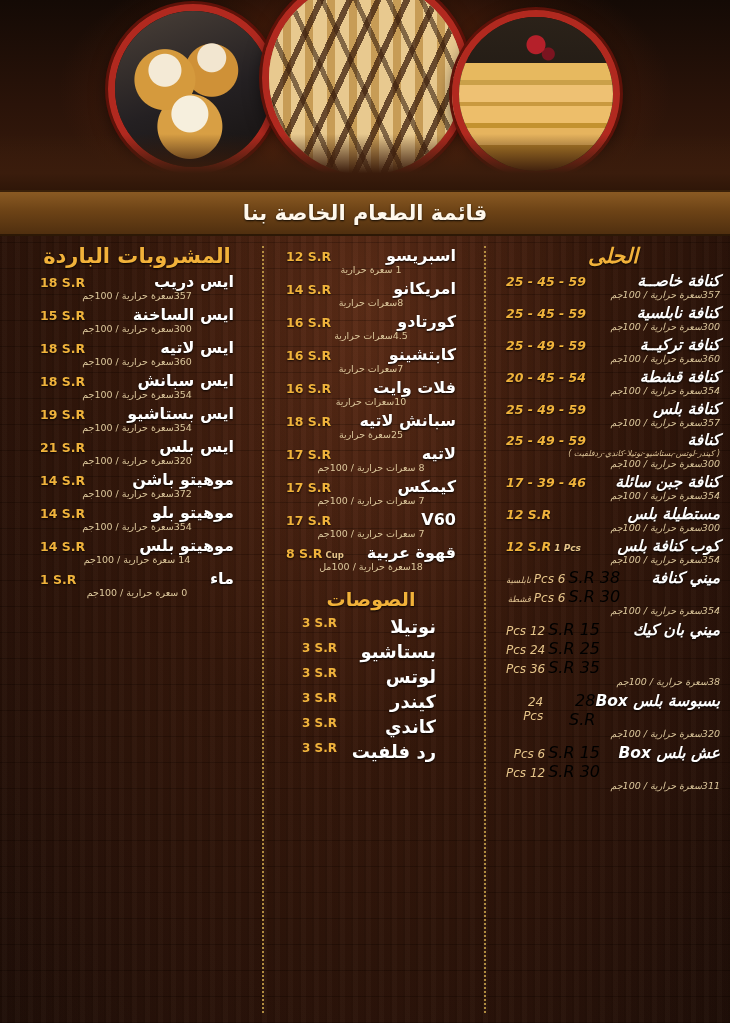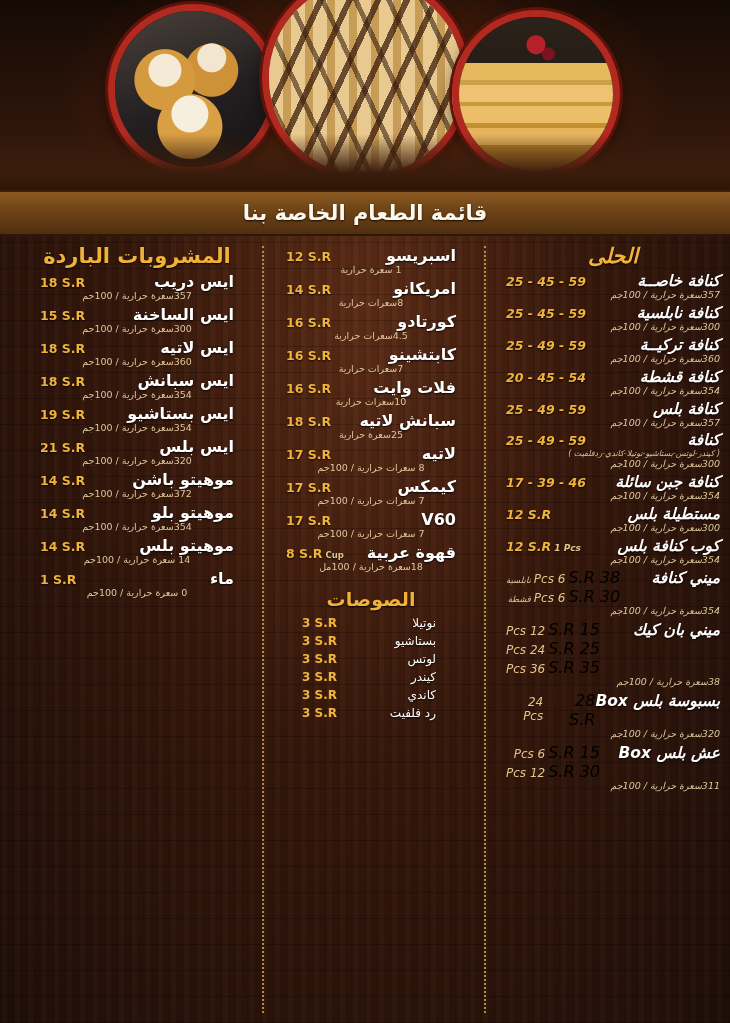--- a/index.html
+++ b/index.html
@@ -178,21 +178,21 @@
   }
   .sauces-head {
     text-align: center; font-size: 19px; font-weight: bold; color: #f2b23a;
     text-shadow: 0 1px 2px rgba(0,0,0,0.85);
     margin: 14px 0 4px 0;
   }
   .sauce-row {
     display: flex; flex-direction: row; justify-content: space-between;
     padding: 2px 32px 2px 28px;
   }
-  .sauce-row .nm { font-size: 12px; font-weight: normal; color: #fff; text-shadow: 0 1px 2px rgba(0,0,0,0.8); }
+  .sauce-row .nm { font-size: 18px; font-weight: bold; color: #fff; text-shadow: 0 1px 2px rgba(0,0,0,0.8); }
   .sauce-row .pr { font-size: 12px; font-weight: bold; color: #f0b33c; direction: ltr; }
 </style>
 </head>
 <body>
 
 <div class="page">
 
   <div class="hero">
     <div class="glow"></div>
     <div class="circle" id="c-left">

